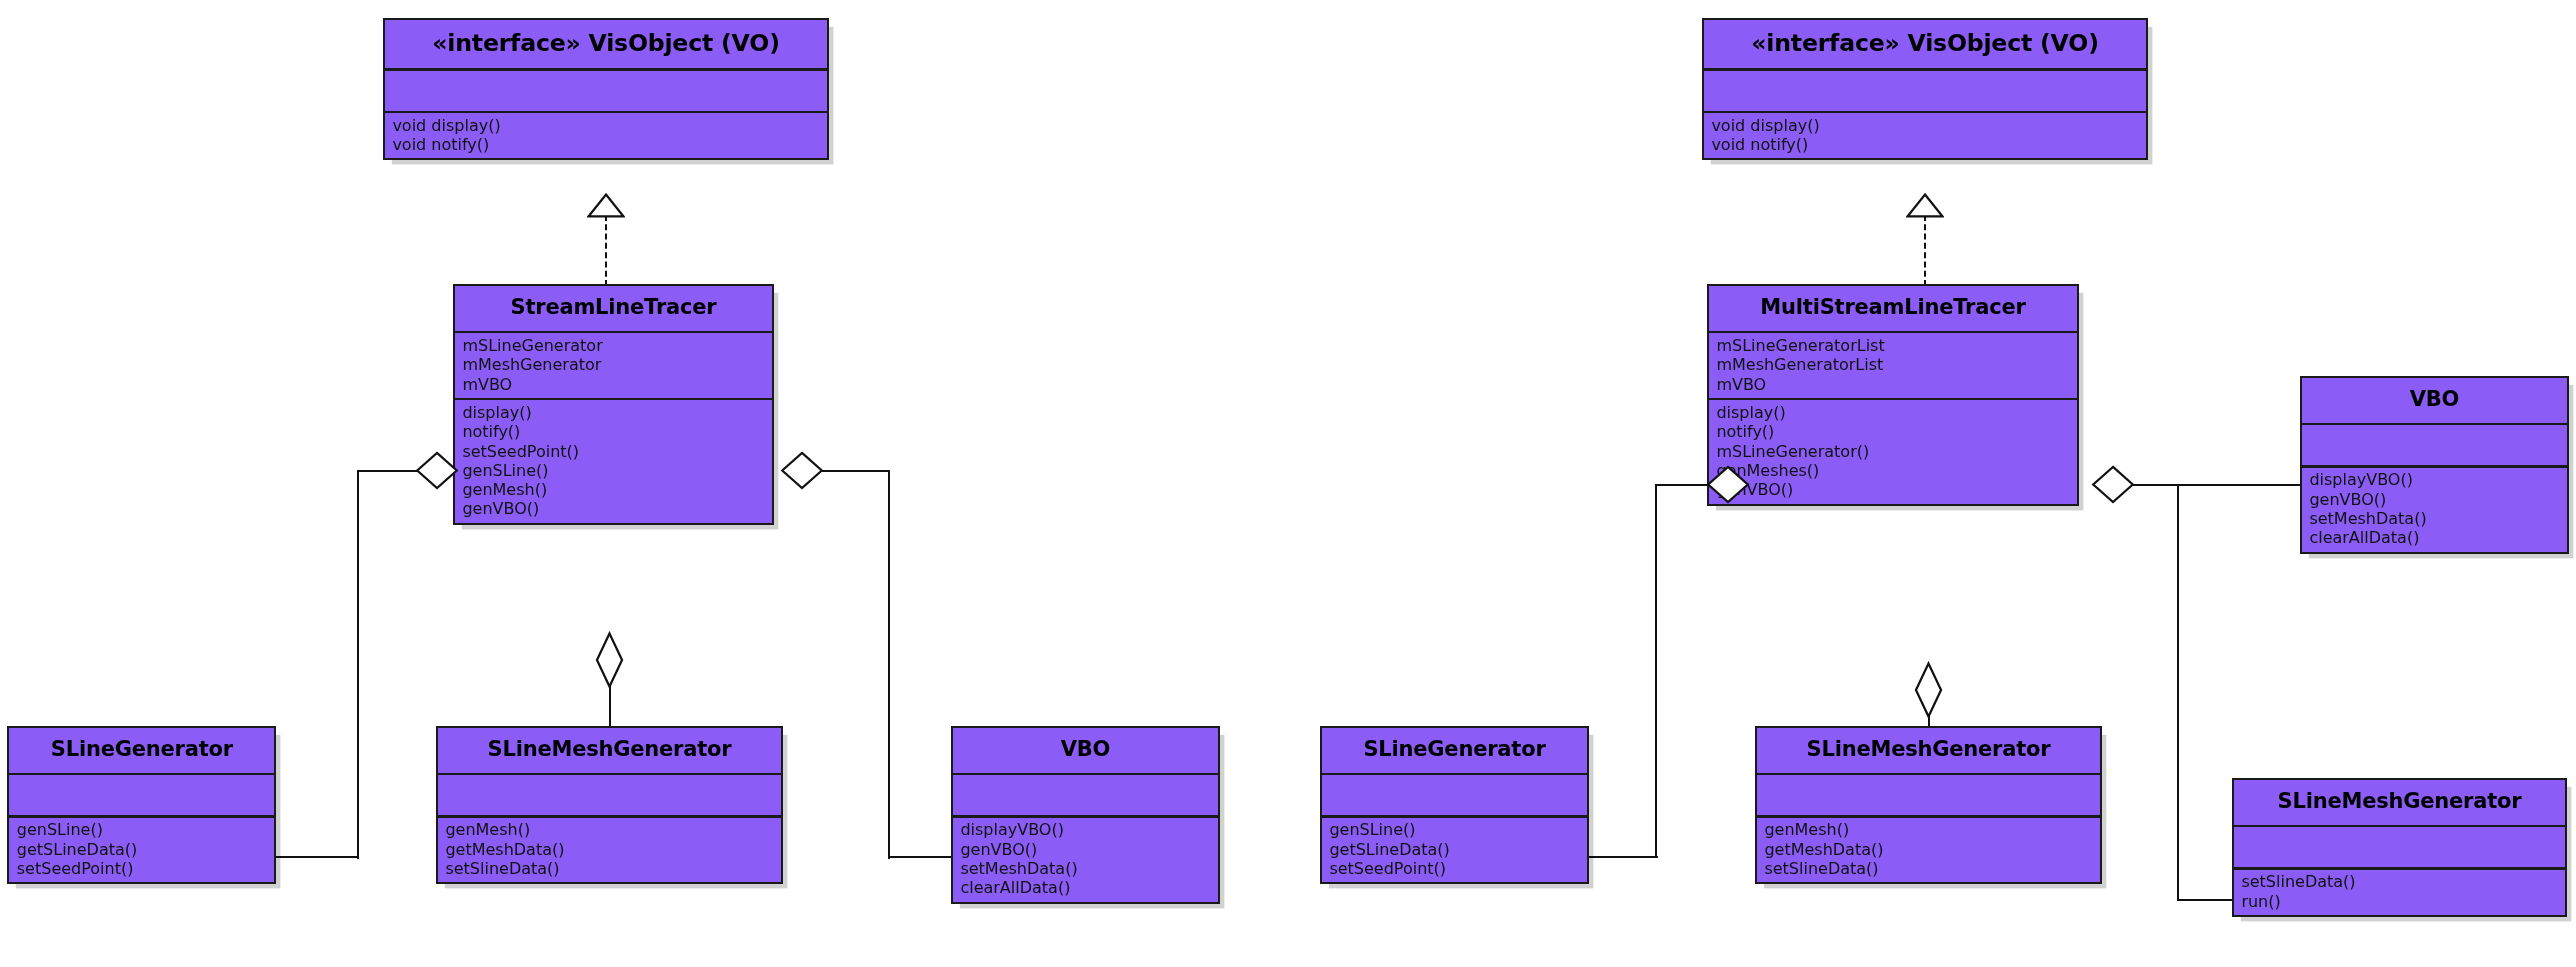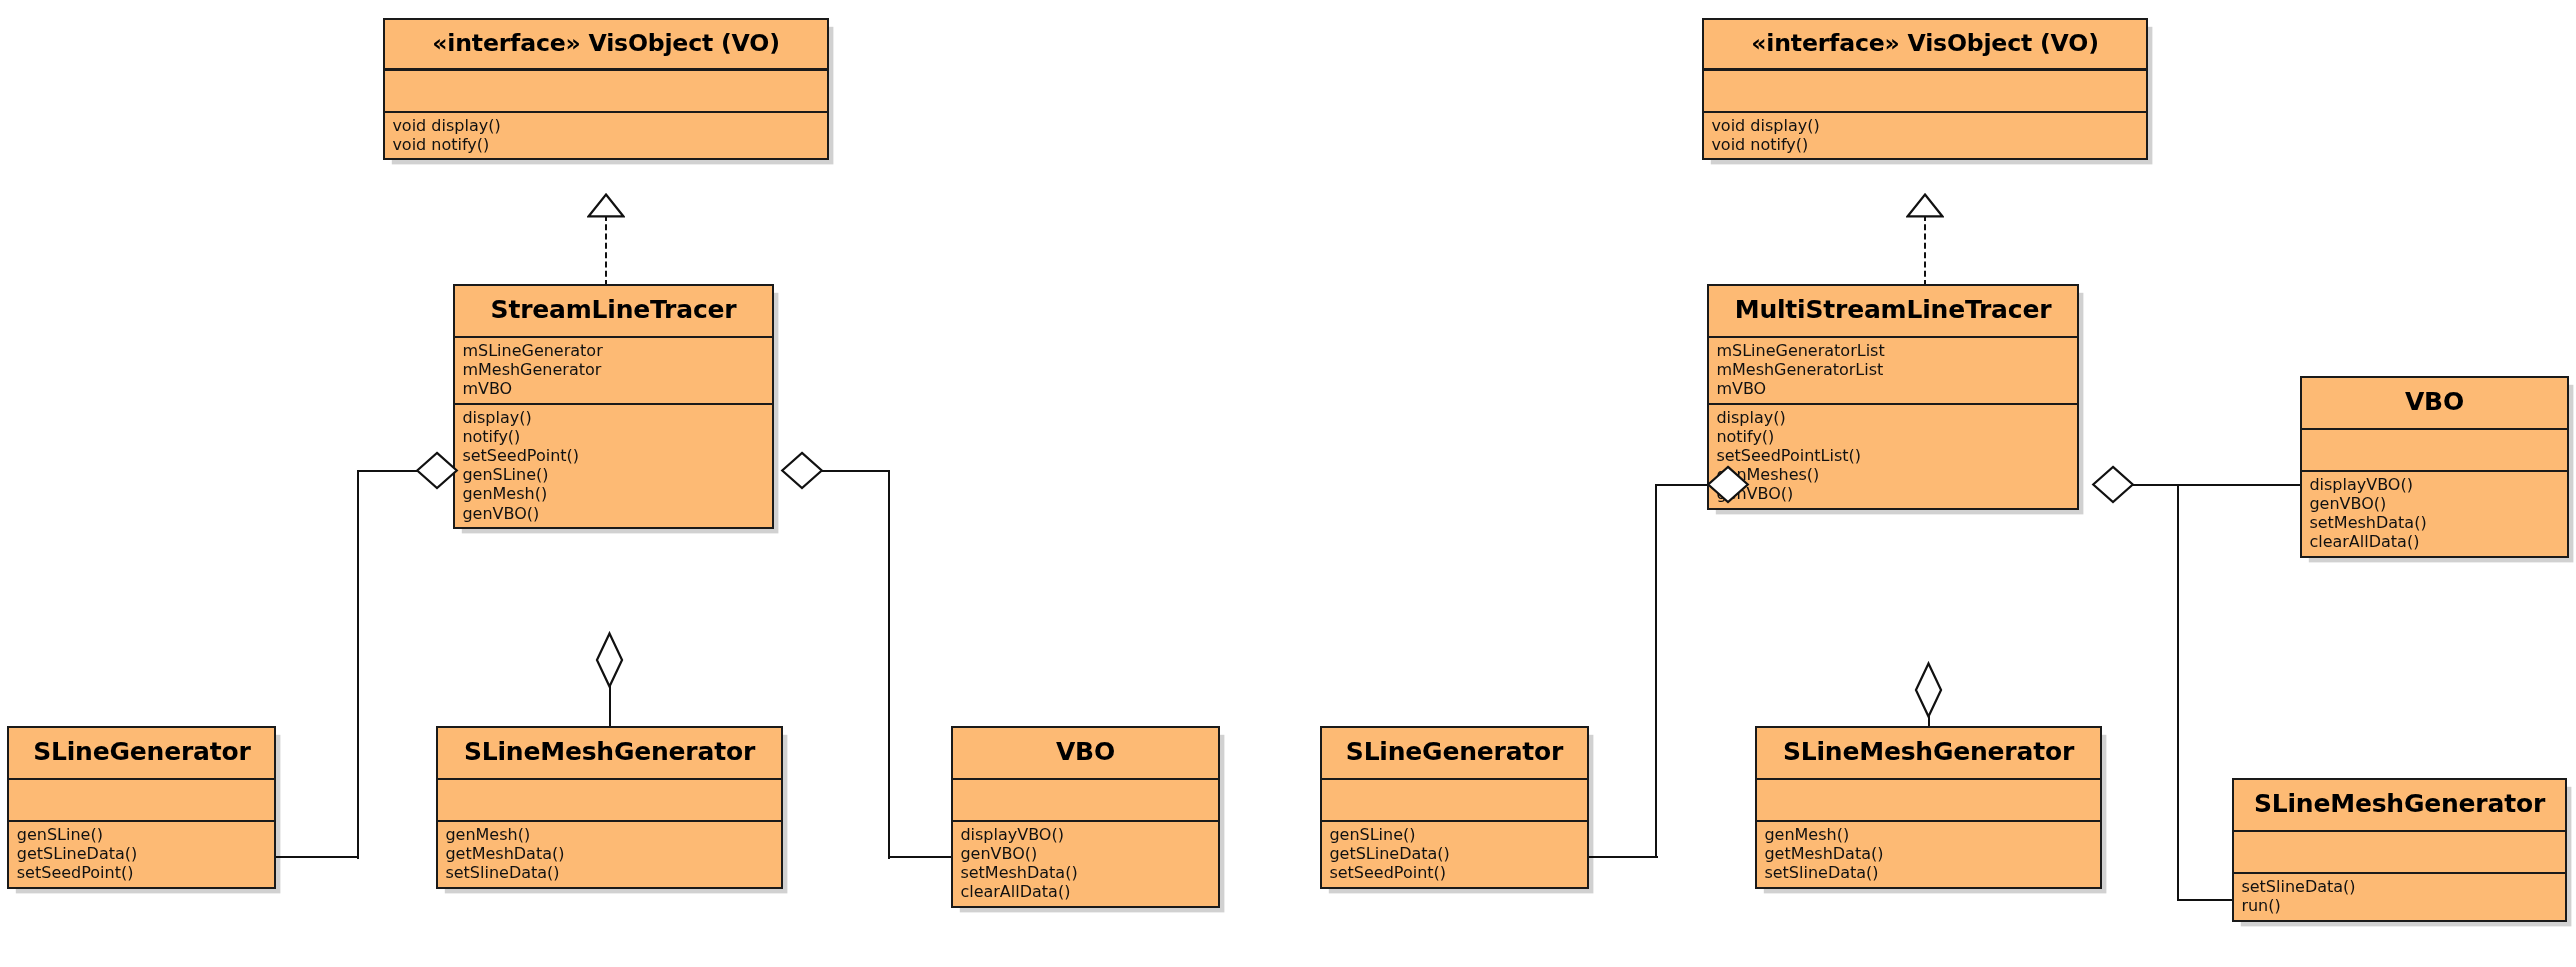--- a/index.html
+++ b/index.html
@@ -13,30 +13,30 @@
     height: 967px;
     background: #ffffff;
     font-family: "DejaVu Sans", "Liberation Sans", sans-serif;
     overflow: hidden;
   }
 
   
   .uml-box {
     position: absolute;
     box-sizing: border-box;
-    background: #fdba74;
+    background: #8b5cf6;
     border: 2.2px solid #1a1a1a;
     box-shadow: 6.6px 6.6px 0 -2.2px rgba(0,0,0,0.18);
     z-index: 5;
   }
   .uml-name {
     box-sizing: border-box;
     text-align: center;
     font-weight: bold;
-    font-size: 25px;
+    font-size: 21px;
     color: #000000;
     padding: 10.3px 11.8px 11.8px 11.8px;
     line-height: 1.1;
     white-space: nowrap;
     letter-spacing: -0.2px;
   }
   .uml-name.iface {
     font-size: 23.6px;
   }
   .uml-sep {
@@ -239,21 +239,21 @@
     <div class="uml-sep"></div>
     <div class="uml-attrs">
       <span class="uml-row">mSLineGeneratorList</span>
       <span class="uml-row">mMeshGeneratorList</span>
       <span class="uml-row">mVBO</span>
     </div>
     <div class="uml-sep"></div>
     <div class="uml-ops">
       <span class="uml-row">display()</span>
       <span class="uml-row">notify()</span>
-      <span class="uml-row">setSeedPointList()</span>
+      <span class="uml-row">mSLineGenerator()</span>
       <span class="uml-row">genMeshes()</span>
       <span class="uml-row">genVBO()</span>
     </div>
   </div>
 
   <div class="uml-box" style="left:2300px; top:376px; width:269px;">
     <div class="uml-name">VBO</div>
     <div class="uml-sep"></div>
     <div class="uml-attrs empty"></div>
     <div class="uml-sep"></div>

